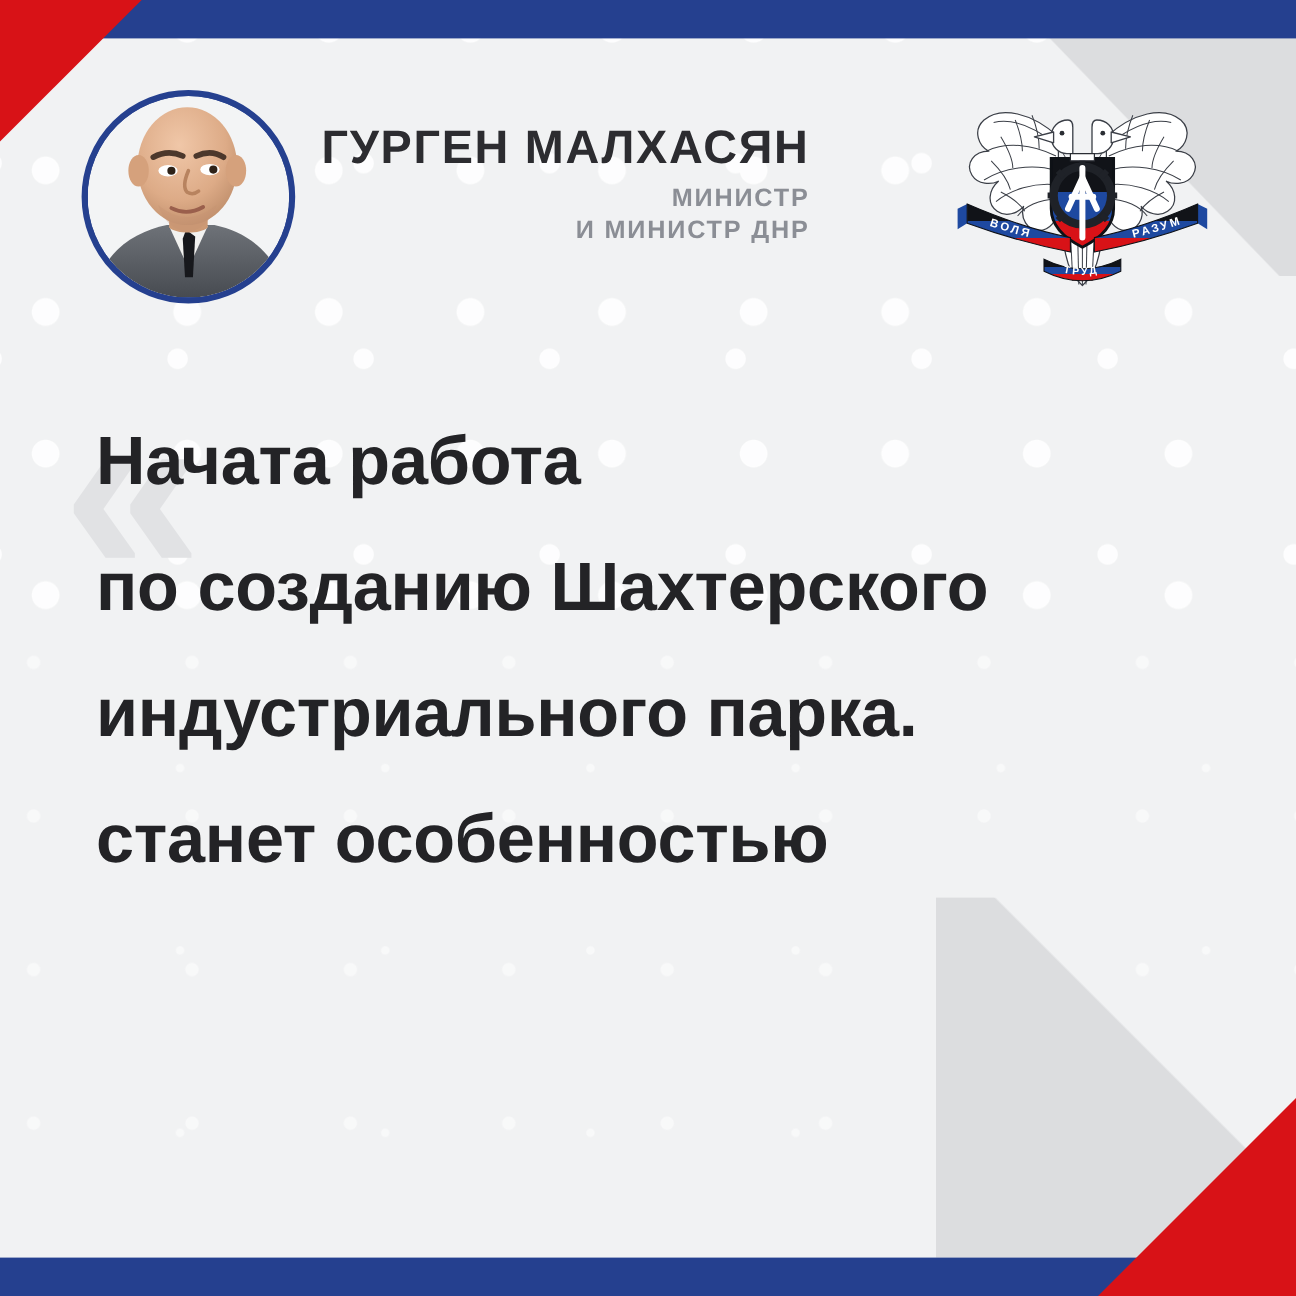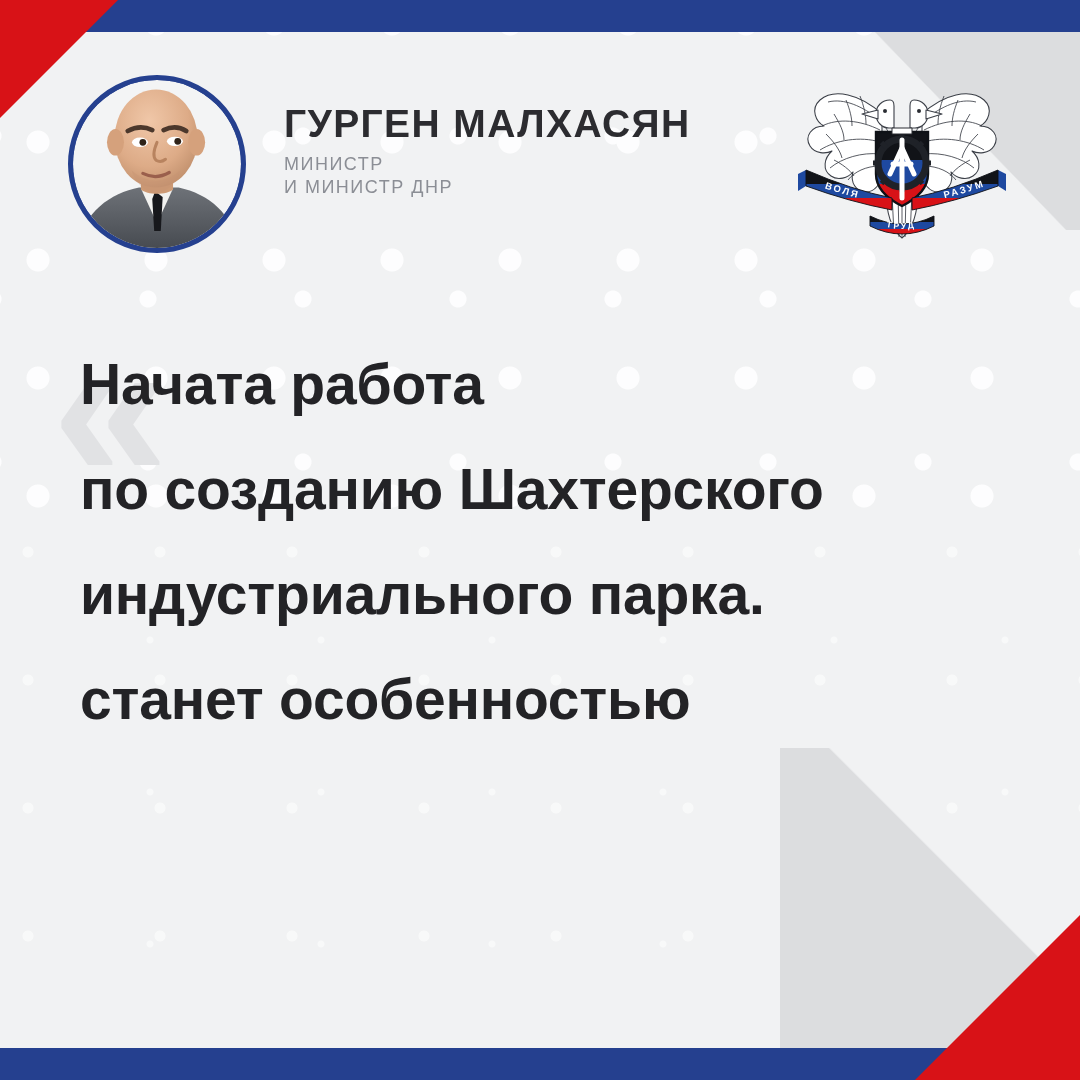--- a/index.html
+++ b/index.html
@@ -107,35 +107,35 @@
   .avatar-photo {
     position: absolute;
     inset: -1px;
     border-radius: 50%;
     overflow: hidden;
   }
   .avatar-photo svg { display: block; width: 100%; height: 100%; }
 
   .person {
     position: absolute;
-    left: 224px; top: 42px;
+    left: 208px; top: 42px; text-align: right;
   }
   .person-name {
     margin: 0;
     font-size: 39px;
     font-weight: 700;
     letter-spacing: 1.4px;
     color: #2c2c30;
     line-height: 1.05;
     white-space: nowrap;
   }
   .person-role {
     margin: 8px 0 0 0;
-    font-size: 18px;
-    font-weight: 400;
+    font-size: 21px;
+    font-weight: 700;
     letter-spacing: 1.5px;
     color: #8b8e95;
     line-height: 1.26;
   }
   .person-role span { display: block; white-space: nowrap; }
 
   .emblem {
     position: absolute;
     right: 22px; top: 8px;
     width: 232px; height: 172px;

